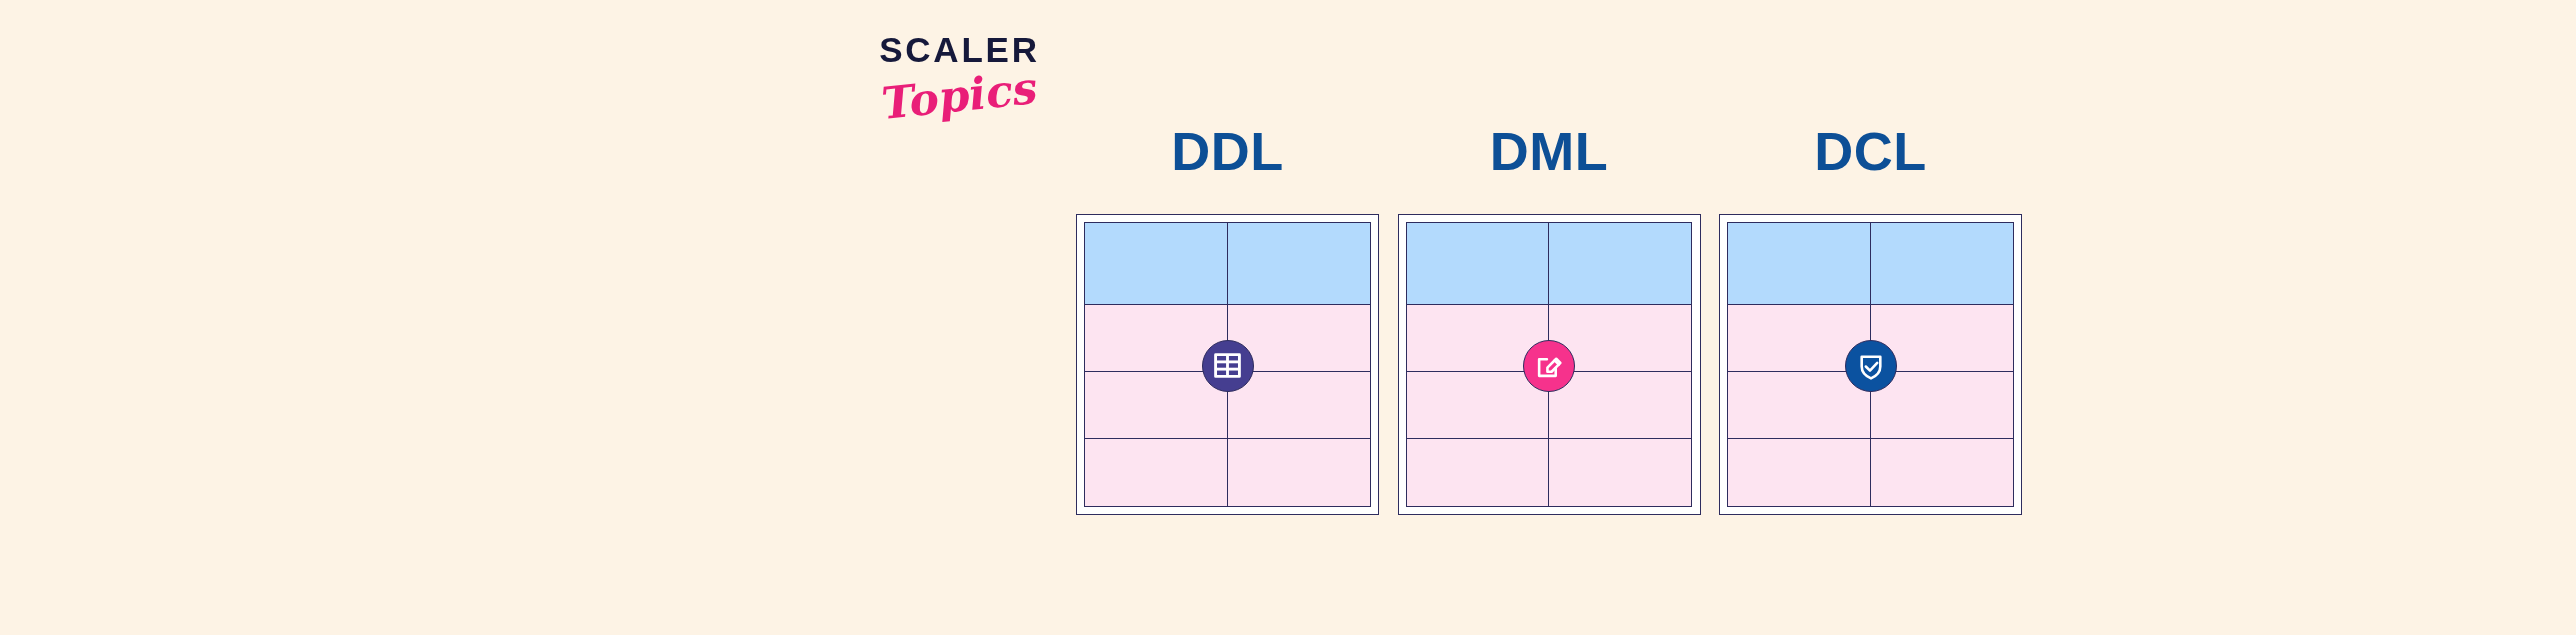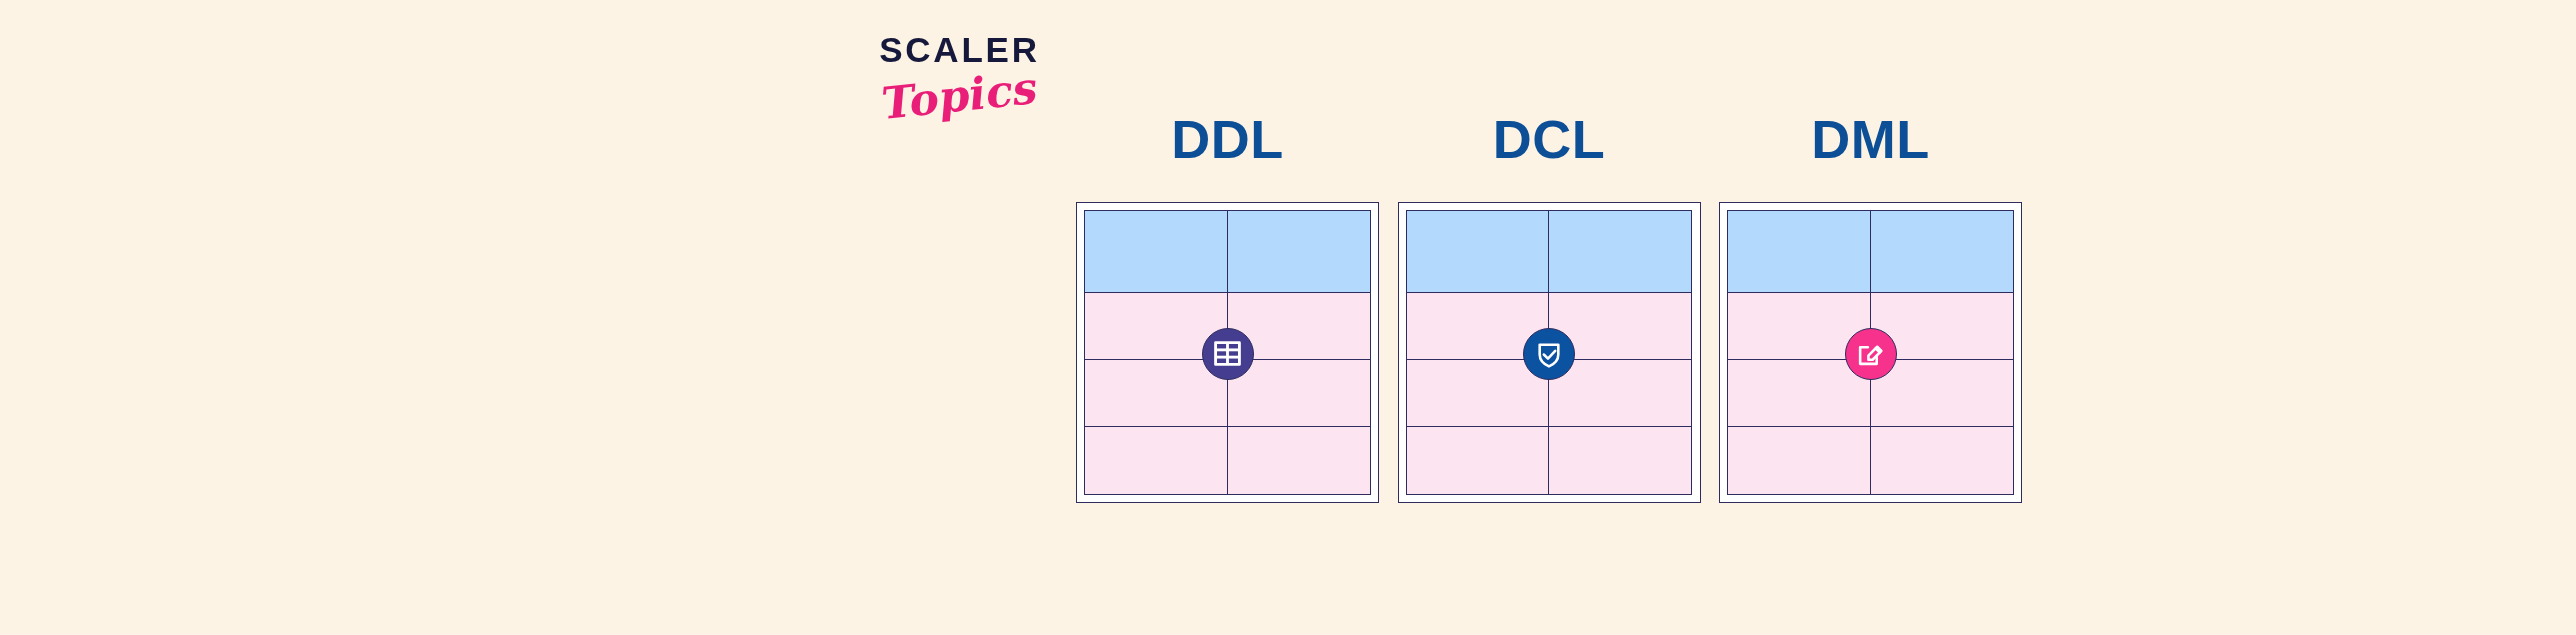--- a/index.html
+++ b/index.html
@@ -66,21 +66,21 @@
     align-items: center;
   }
 
   .card-title {
     font-family: "Liberation Sans", sans-serif;
     font-weight: bold;
     font-size: 54px;
     line-height: 1;
     color: #0D4F96;
     letter-spacing: 0.5px;
-    margin: 4px 0 36px 0;
+    margin: 16px 0 36px 0;
     white-space: nowrap;
   }
 
   
   .card-frame {
     position: relative;
     width: 303px;
     height: 301px;
     box-sizing: border-box;
     border: 1.5px solid #2E2C5E;
@@ -158,44 +158,20 @@
             <line x1="28" y1="7" x2="28" y2="49"></line>
             <line x1="5" y1="21" x2="51" y2="21"></line>
             <line x1="5" y1="35" x2="51" y2="35"></line>
           </g>
         </svg>
       </div>
     </div>
   </div>
 
   <div class="card-col">
-    <div class="card-title">DCL</div>
-    <div class="card-frame">
-      <div class="card-grid">
-        <div class="cell head r1"></div>
-        <div class="cell head r1"></div>
-        <div class="cell body r2"></div>
-        <div class="cell body r2"></div>
-        <div class="cell body r3"></div>
-        <div class="cell body r3"></div>
-        <div class="cell body r4"></div>
-        <div class="cell body r4"></div>
-      </div>
-      <div class="icon-badge badge-dcl">
-        <svg width="30" height="30" viewBox="0 0 58 58" aria-hidden="true">
-          <g fill="none" stroke="#FFFFFF" stroke-width="5" stroke-linecap="round" stroke-linejoin="round">
-            <path d="M11 11 H47 V30 C47 42 38 49 29 53 C20 49 11 42 11 30 Z"></path>
-            <polyline points="19,30 27,38 41,23"></polyline>
-          </g>
-        </svg>
-      </div>
-    </div>
-  </div>
-
-  <div class="card-col">
     <div class="card-title">DML</div>
     <div class="card-frame">
       <div class="card-grid">
         <div class="cell head r1"></div>
         <div class="cell head r1"></div>
         <div class="cell body r2"></div>
         <div class="cell body r2"></div>
         <div class="cell body r3"></div>
         <div class="cell body r3"></div>
         <div class="cell body r4"></div>
@@ -206,14 +182,38 @@
           <g fill="none" stroke="#FFFFFF" stroke-width="5" stroke-linecap="round" stroke-linejoin="round">
             <path d="M40 33 V48 H8 V16 H23"></path>
             <path d="M24 32 L24 40 L32 40 L49 23 L41 15 Z"></path>
             <line x1="38" y1="18" x2="46" y2="26"></line>
           </g>
         </svg>
       </div>
     </div>
   </div>
 
+  <div class="card-col">
+    <div class="card-title">DCL</div>
+    <div class="card-frame">
+      <div class="card-grid">
+        <div class="cell head r1"></div>
+        <div class="cell head r1"></div>
+        <div class="cell body r2"></div>
+        <div class="cell body r2"></div>
+        <div class="cell body r3"></div>
+        <div class="cell body r3"></div>
+        <div class="cell body r4"></div>
+        <div class="cell body r4"></div>
+      </div>
+      <div class="icon-badge badge-dcl">
+        <svg width="30" height="30" viewBox="0 0 58 58" aria-hidden="true">
+          <g fill="none" stroke="#FFFFFF" stroke-width="5" stroke-linecap="round" stroke-linejoin="round">
+            <path d="M11 11 H47 V30 C47 42 38 49 29 53 C20 49 11 42 11 30 Z"></path>
+            <polyline points="19,30 27,38 41,23"></polyline>
+          </g>
+        </svg>
+      </div>
+    </div>
+  </div>
+
 </div>
 
 
 </body></html>

